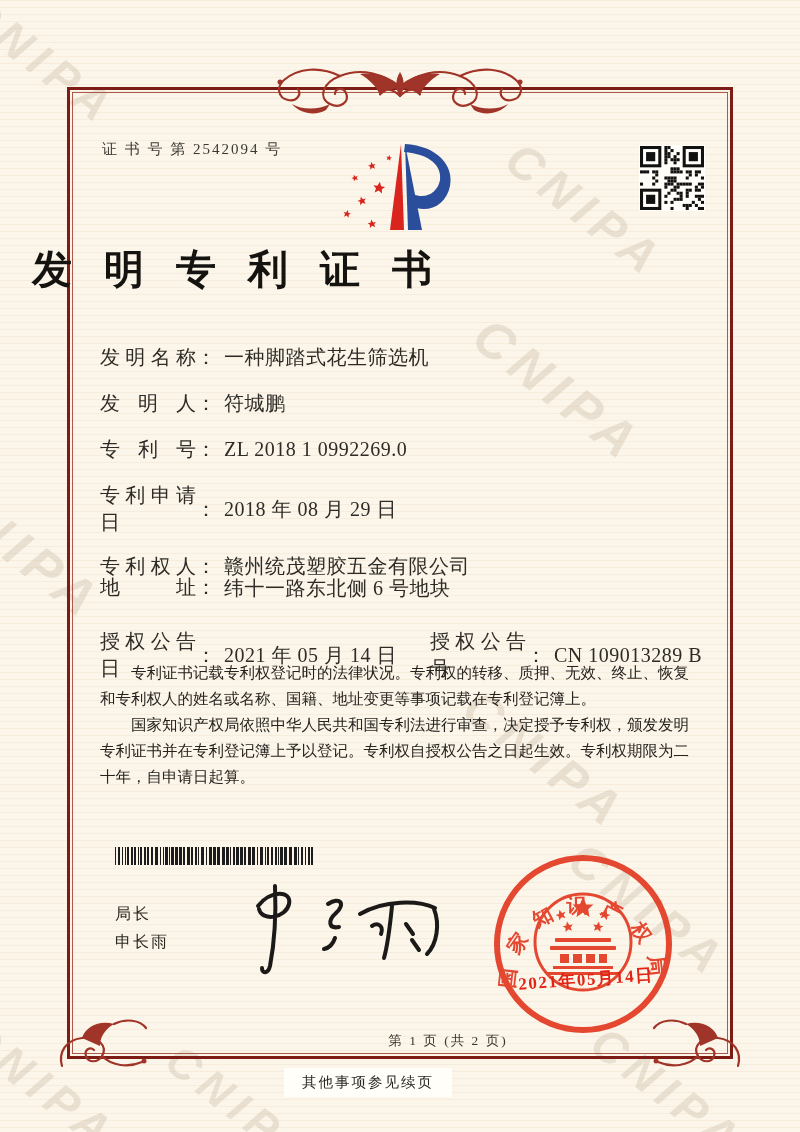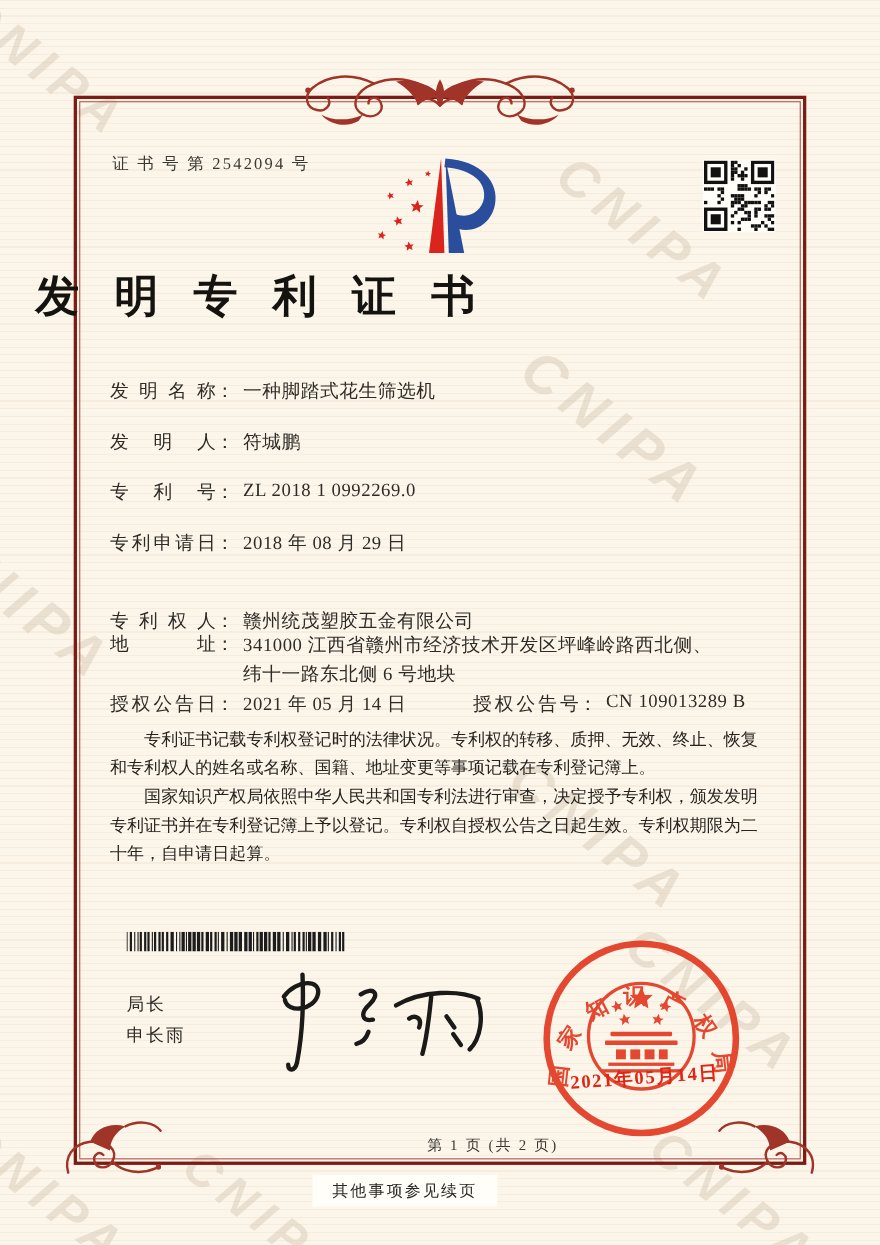--- a/index.html
+++ b/index.html
@@ -28,21 +28,21 @@
     position:absolute;left:102px;top:140px;z-index:2;
     font-size:15px;letter-spacing:2px;color:#3a3833;
   }
   .logo{position:absolute;left:338px;top:134px;z-index:2;}
   .qr{position:absolute;left:639px;top:145px;width:64px;height:64px;z-index:2;background:#fffef9;padding:1px;}
   .title{
     position:absolute;left:0;top:242px;width:100%;z-index:2;
     text-align:left;font-size:40px;font-weight:600;color:#151310;
     letter-spacing:32px;text-indent:32px;
   }
-  .row{position:absolute;left:100px;z-index:2;font-size:17px;color:#2e2b27;display:flex;align-items:flex-start;}
+  .row{position:absolute;left:100px;z-index:2;font-size:20px;color:#2e2b27;display:flex;align-items:center;}
   .flabel{display:inline-block;width:96px;text-align:justify;text-align-last:justify;}
   .fcolon{display:inline-block;}
   .fval{margin-left:8px;letter-spacing:0.5px;}
   .fval2{display:block;}
   .paras{position:absolute;left:100px;top:660px;width:604px;z-index:2;}
   .paras p{margin:0;text-indent:2em;font-size:15.5px;line-height:26px;color:#26231f;}
   .barcode{position:absolute;left:115px;top:847px;z-index:2;}
   .signer{
     position:absolute;left:115px;top:900px;z-index:2;
     font-family:"Liberation Sans","DejaVu Sans",sans-serif;
@@ -273,21 +273,20 @@
   </div>
   <div class="row" style="top:553px">
     <span class="flabel">专利权人</span>
       <span class="fcolon">：</span>
     <span class="fval">赣州统茂塑胶五金有限公司</span>
   </div>
   <div class="row" style="top:574px">
     <span class="flabel">地址</span>
       <span class="fcolon">：</span>
     <span class="fval" style="line-height:26px">
-      <span>341000  江西省赣州市经济技术开发区坪峰岭路西北侧、</span>
       <span class="fval2">纬十一路东北侧 6 号地块</span>
     </span>
   </div>
   <div class="row" style="top:628px">
     <span class="flabel">授权公告日</span>
       <span class="fcolon">：</span>
     <span class="fval">2021 年 05 月 14 日</span>
   </div>
   <div class="row" style="top:628px;left:430px">
     <span class="flabel">授权公告号</span>

